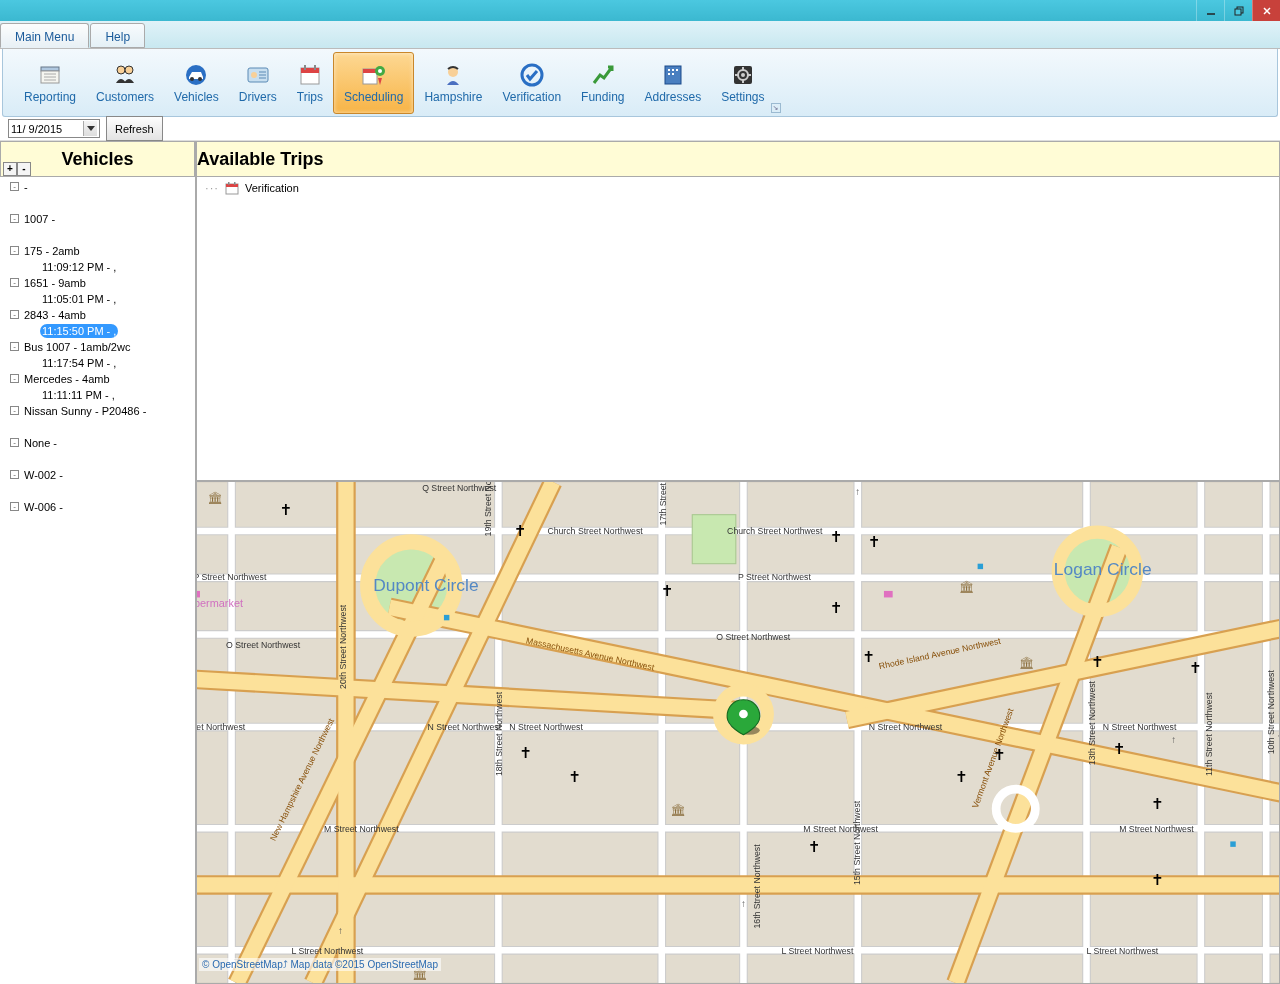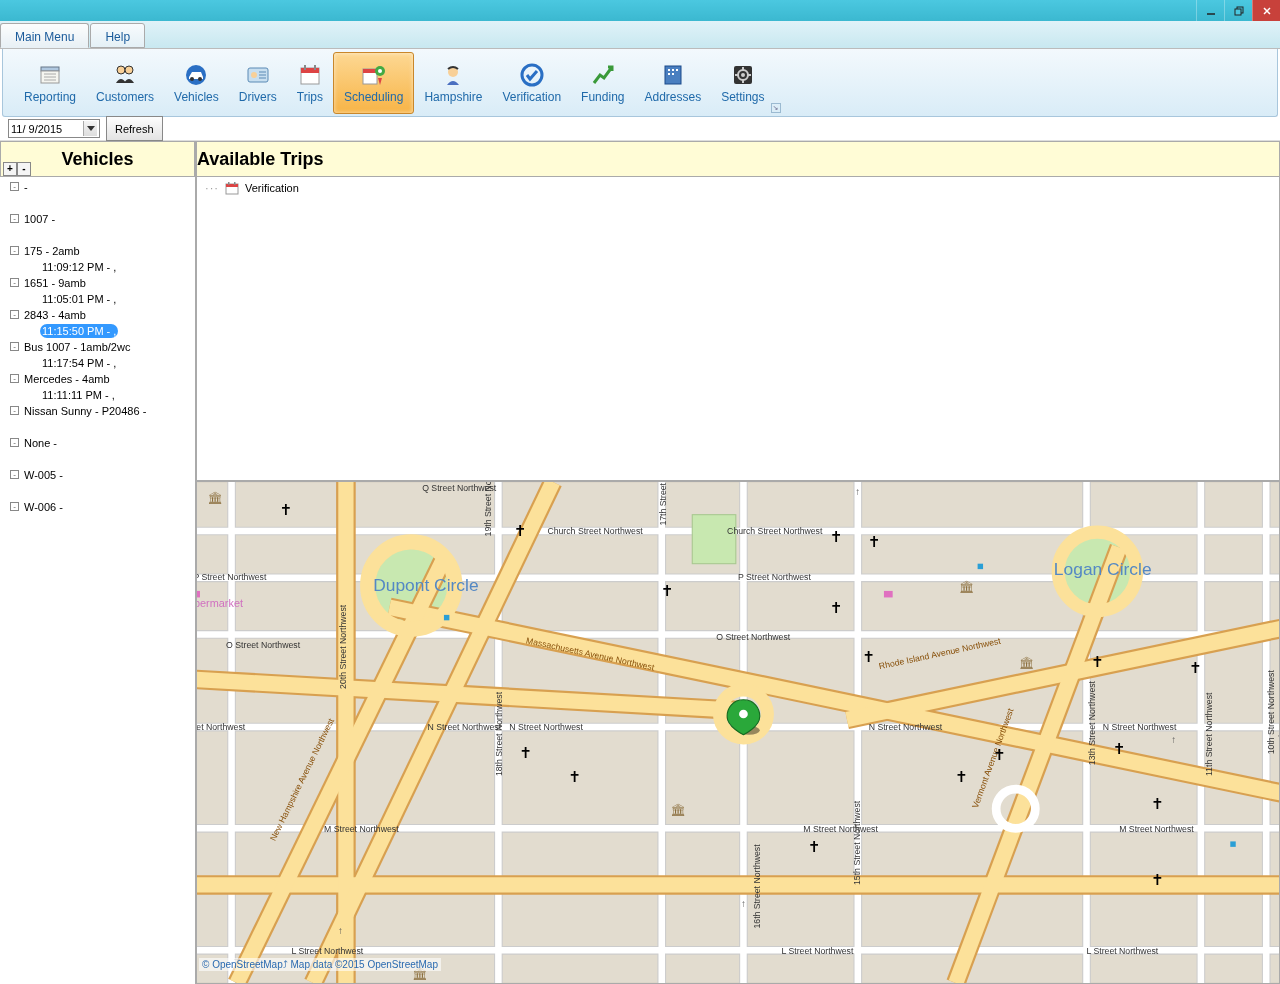--- a/index.html
+++ b/index.html
@@ -313,21 +313,21 @@
         </div>
         <div class="tree-row">
           <div class="expander">-</div>
           <span class="label">None -</span>
         </div>
         <div class="tree-row child">
           <span class="label"></span>
         </div>
         <div class="tree-row">
           <div class="expander">-</div>
-          <span class="label">W-005 -</span>
+          <span class="label">W-002 -</span>
         </div>
         <div class="tree-row child">
           <span class="label"></span>
         </div>
         <div class="tree-row">
           <div class="expander">-</div>
           <span class="label">W-006 -</span>
         </div>
         <div class="tree-row child">
           <span class="label"></span>

